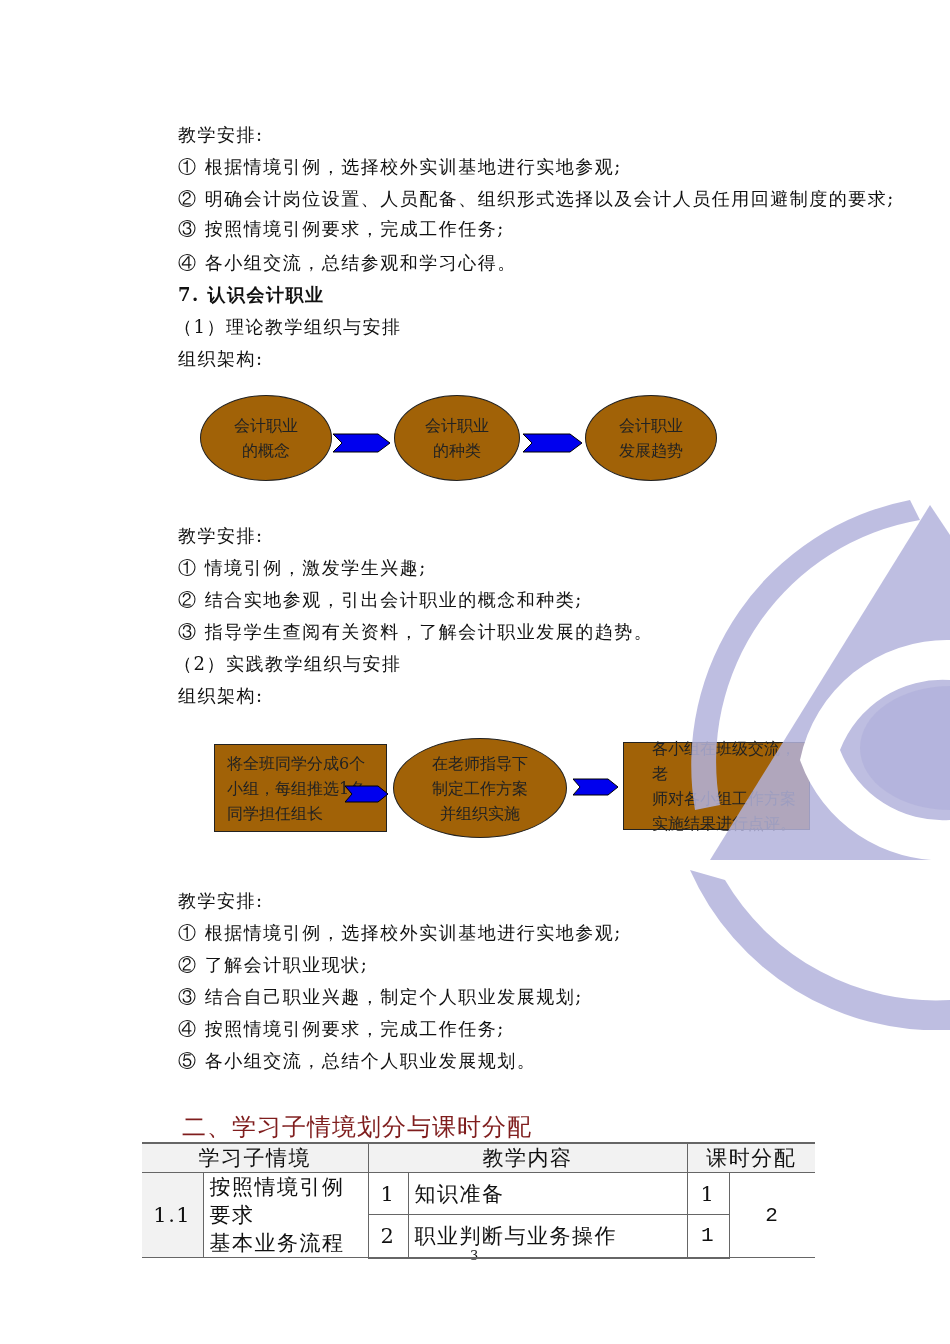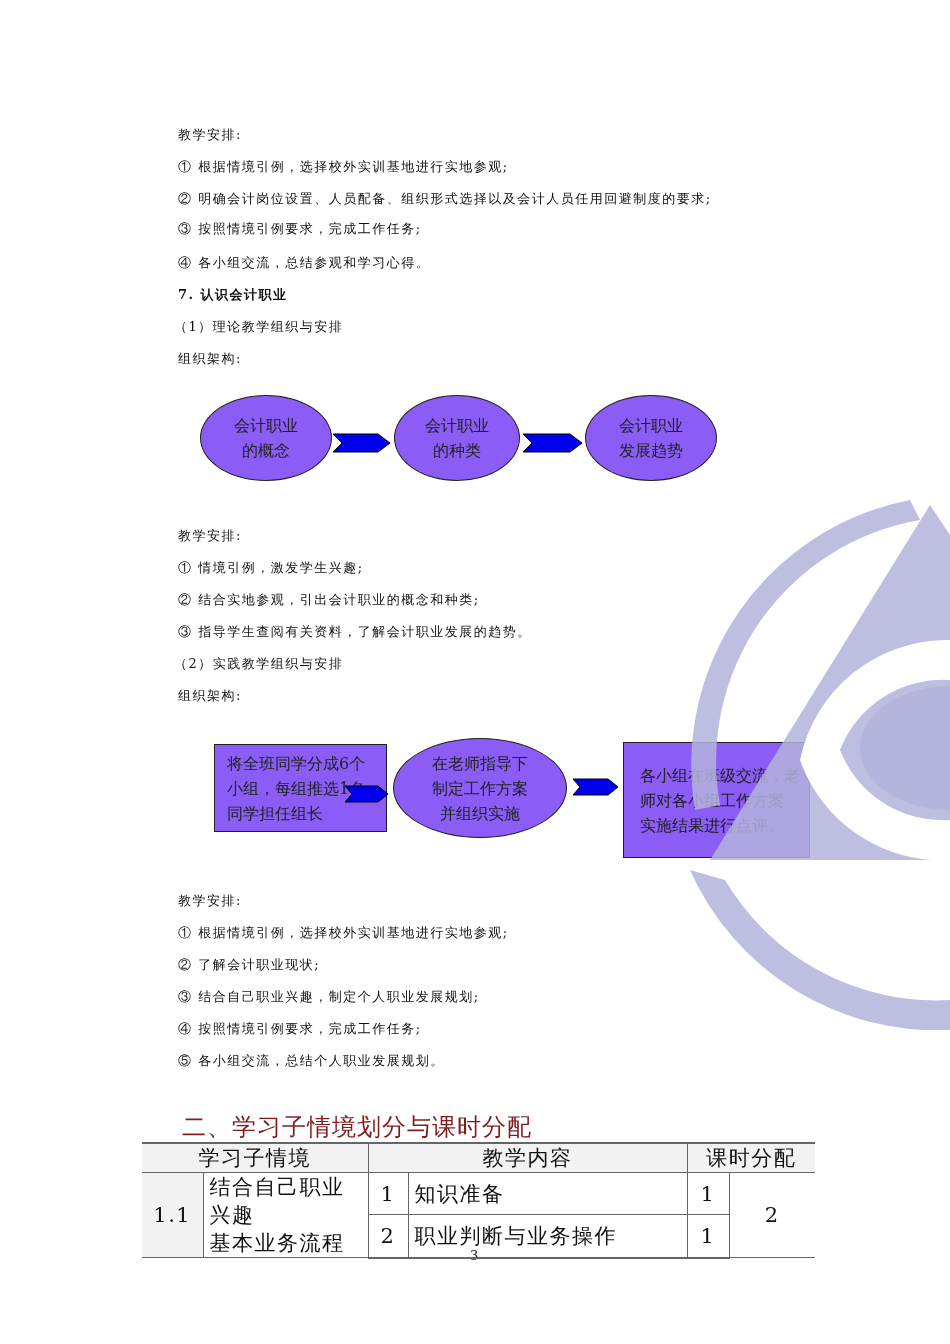--- a/index.html
+++ b/index.html
@@ -2,33 +2,33 @@
 <html><head>
   <meta charset="utf-8">
   <style>
     html, body { margin: 0; padding: 0; background: #ffffff; }
     body {
       width: 950px; height: 1344px; position: relative; overflow: hidden;
       font-family: "DejaVu Serif", "Liberation Serif", serif;
       color: #111;
     }
     .watermark { position: absolute; left: 680px; top: 490px; width: 270px; height: 540px; z-index: 3; pointer-events: none; }
-    .line { position: absolute; left: 178px; font-size: 13px; line-height: 18px; white-space: nowrap; letter-spacing: 1.5px; }
+    .line { position: absolute; left: 178px; font-size: 18px; line-height: 18px; white-space: nowrap; letter-spacing: 1.5px; }
     .bold { font-weight: bold; }
-    .diagram-node { position: absolute; display: flex; align-items: center; justify-content: center; text-align: center; font-size: 16px; line-height: 25px; color: #222; background: #8b5cf6; border: 1.5px solid #222; box-sizing: border-box; z-index: 1; }
+    .diagram-node { position: absolute; display: flex; align-items: center; justify-content: center; text-align: center; font-size: 16px; line-height: 25px; color: #222; background: #a16207; border: 1.5px solid #222; box-sizing: border-box; z-index: 1; }
     .ellipse { border-radius: 50%; }
     .rect { border-radius: 0; text-align: left; justify-content: flex-start; padding-left: 12px; }
     .arrow { position: absolute; z-index: 1; }
     .section-title { position: absolute; left: 182px; top: 1111px; font-family: "DejaVu Sans", "Liberation Sans", sans-serif; font-size: 24px; letter-spacing: 1px; color: #7f1d1d; }
     table.alloc { position: absolute; left: 142px; top: 1142px; width: 673px; border-collapse: collapse; font-size: 21px; z-index: 1; }
     table.alloc td { border: 1px solid #666; height: 26px; padding: 0 6px; letter-spacing: 1.5px; }
     table.alloc tr:first-child td { border-top: 2px solid #666; background: #f2f2f2; text-align: center; }
     table.alloc tr:last-child td { border-bottom: 2px solid #666; }
     table.alloc td:first-child { border-left: none; }
-    table.alloc td:last-child { border-right: none; }
+    table.alloc td:last-child { border-right: none; font-family: Liberation Mono, monospace; }
     .c { text-align: center; }
     .gray { background: #f2f2f2; }
     .pagenum { position: absolute; left: 470px; top: 1248px; font-size: 13px; }
   </style>
 </head>
 <body>
 
 <div class="line" style="top:126px">教学安排:</div>
 <div class="line" style="top:158px">① 根据情境引例，选择校外实训基地进行实地参观;</div>
 <div class="line" style="top:190px">② 明确会计岗位设置、人员配备、组织形式选择以及会计人员任用回避制度的要求;</div>
@@ -67,21 +67,21 @@
 </div>
 <svg class="arrow" style="left:345px;top:785px" width="44" height="18">
     <polygon points="0,1 33,1 43,9 33,17 0,17 7,9" fill="#0000ee" stroke="#000" stroke-width="1"></polygon>
   </svg>
 <div class="diagram-node ellipse" style="left:393px;top:738px;width:174px;height:100px;text-align:center;">
   <div><span>在老师指导下</span><br><span>制定工作方案</span><br><span>并组织实施</span></div>
 </div>
 <svg class="arrow" style="left:573px;top:778px" width="46" height="18">
     <polygon points="0,1 35,1 45,9 35,17 0,17 7,9" fill="#0000ee" stroke="#000" stroke-width="1"></polygon>
   </svg>
-<div class="diagram-node rect" style="left:623px;top:742px;width:187px;height:116px;padding-left:16px;">
+<div class="diagram-node rect" style="left:623px;top:742px;width:187px;height:88px;padding-left:28px;">
   <div><span>各小组在班级交流，老</span><br><span>师对各小组工作方案</span><br><span>实施结果进行点评。</span></div>
 </div>
 
 <div class="line" style="top:892px">教学安排:</div>
 <div class="line" style="top:924px">① 根据情境引例，选择校外实训基地进行实地参观;</div>
 <div class="line" style="top:956px">② 了解会计职业现状;</div>
 <div class="line" style="top:988px">③ 结合自己职业兴趣，制定个人职业发展规划;</div>
 <div class="line" style="top:1020px">④ 按照情境引例要求，完成工作任务;</div>
 <div class="line" style="top:1052px">⑤ 各小组交流，总结个人职业发展规划。</div>
 
@@ -96,21 +96,21 @@
       <col style="width:86px">
     </colgroup>
   <tbody>
       <tr>
     <td colspan="2">学习子情境</td>
     <td colspan="2">教学内容</td>
     <td colspan="2">课时分配</td>
   </tr>
   <tr>
     <td rowspan="2" class="c gray">1.1</td>
-    <td rowspan="2"><span>结合自己职业兴趣</span><br><span>基本业务流程</span></td>
+    <td rowspan="2"><span>按照情境引例要求</span><br><span>基本业务流程</span></td>
     <td class="c">1</td>
     <td>知识准备</td>
     <td class="c">1</td>
     <td rowspan="2" class="c">2</td>
   </tr>
   <tr>
     <td class="c">2</td>
     <td>职业判断与业务操作</td>
     <td class="c">1</td>
   </tr>

